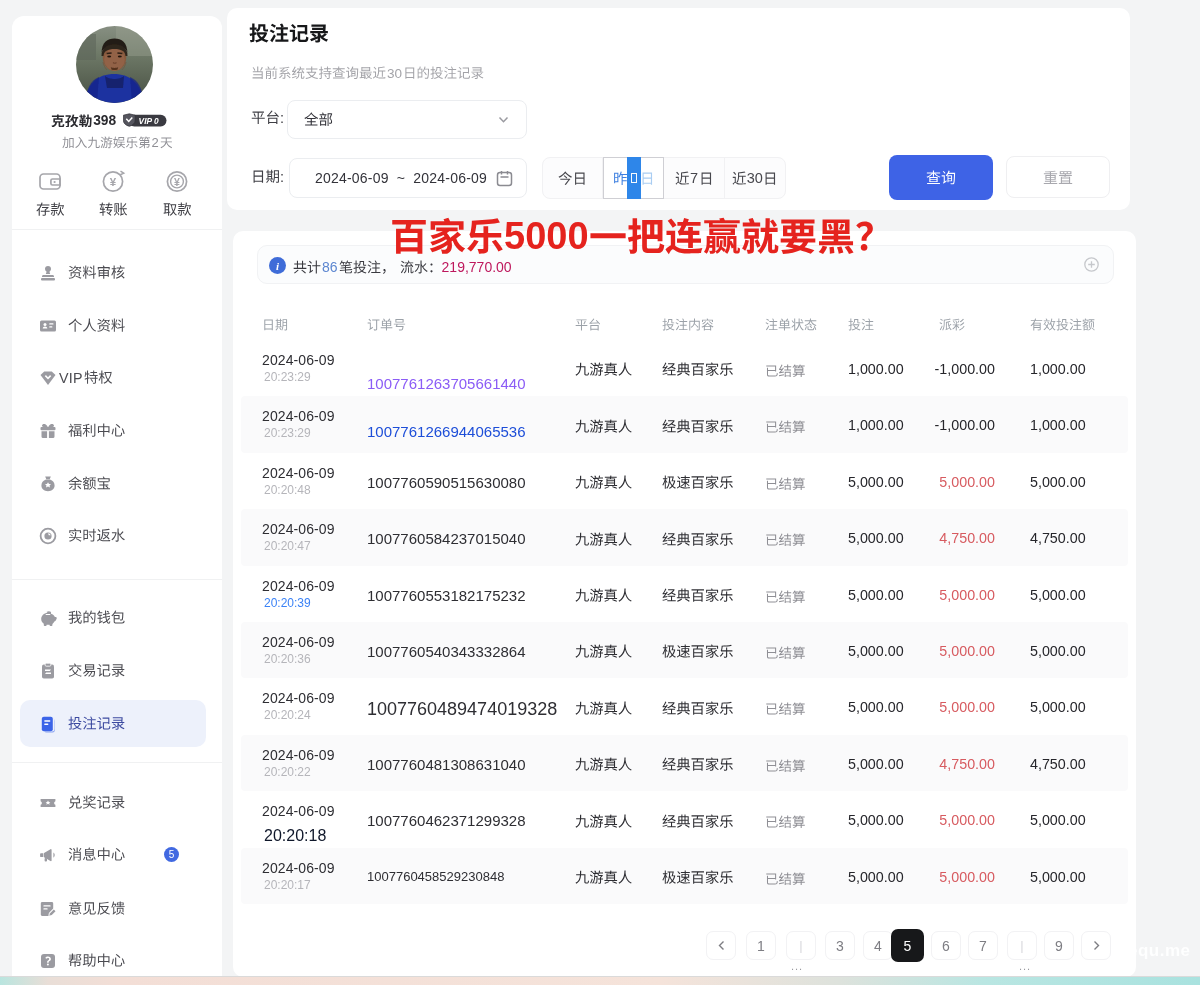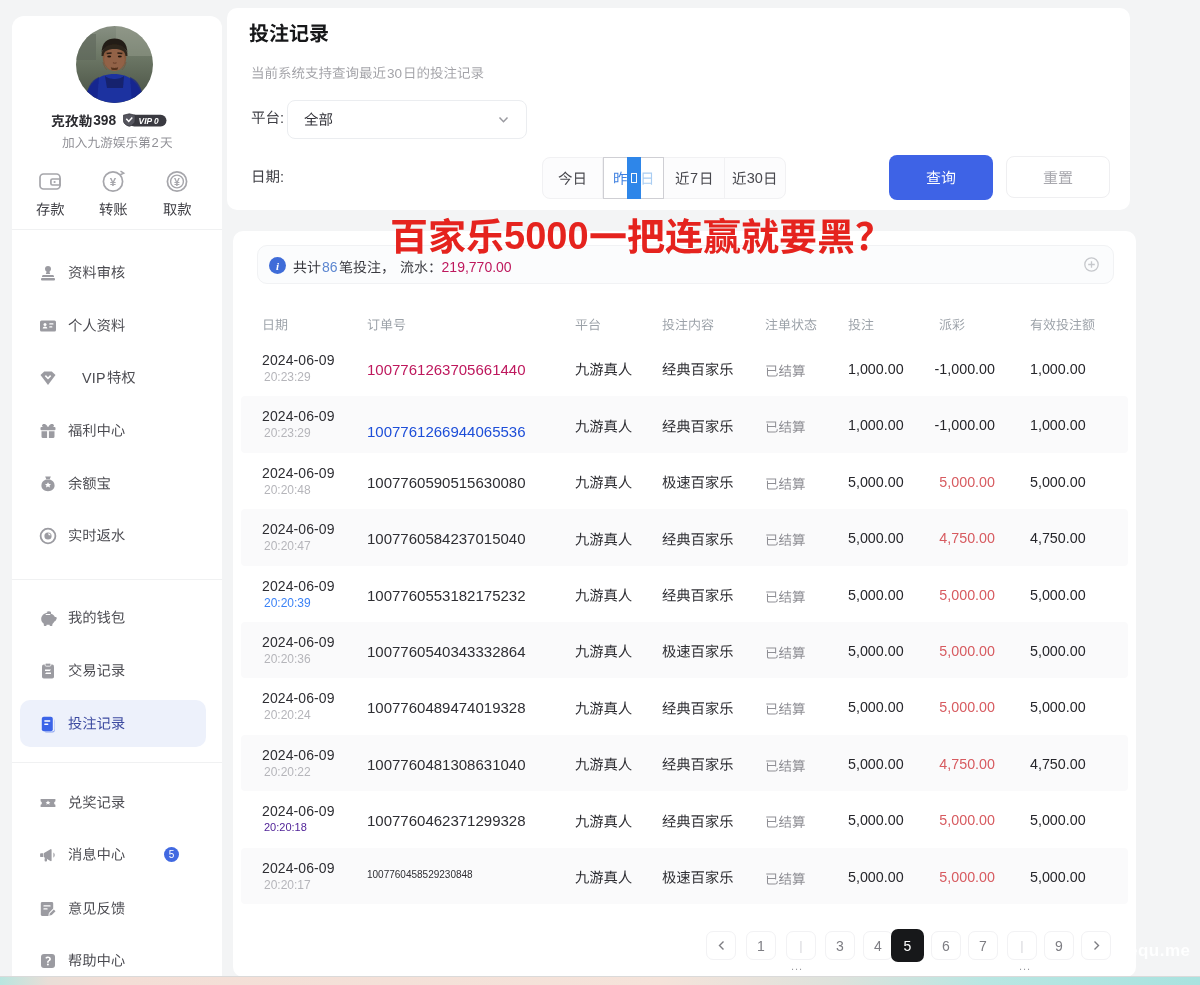--- a/index.html
+++ b/index.html
@@ -115,21 +115,21 @@
           <path fill="currentColor" d="M460 334V959H538V334ZM506 39C406 206 224 352 35 434C56 452 78 481 91 503C245 428 393 312 501 174C634 330 766 426 914 504C926 480 949 452 969 436C815 361 673 267 545 114L573 70Z M1457 43C1454 197 1460 686 1043 897C1066 913 1090 937 1104 956C1349 825 1455 601 1502 400C1551 587 1659 834 1910 952C1922 931 1944 905 1965 889C1611 730 1549 311 1534 191C1539 131 1540 80 1541 43Z M2085 128C2158 155 2249 202 2294 237L2334 179C2287 144 2195 101 2123 76ZM2049 385 2071 454C2151 427 2254 394 2351 361L2339 295C2231 330 2123 364 2049 385ZM2182 508V787H2256V578H2752V780H2830V508ZM2473 607C2444 773 2367 861 2050 900C2062 916 2078 944 2083 962C2421 914 2513 807 2547 607ZM2516 805C2641 846 2807 912 2891 956L2935 894C2848 850 2681 788 2557 750ZM2484 44C2458 114 2407 198 2325 259C2342 268 2366 290 2378 306C2421 271 2455 232 2484 191H2602C2571 296 2505 388 2326 436C2340 448 2359 473 2366 490C2504 449 2584 383 2632 302C2695 387 2792 452 2904 483C2914 464 2934 438 2949 424C2825 397 2716 330 2661 244C2667 227 2673 209 2678 191H2827C2812 224 2795 257 2781 280L2846 299C2871 260 2901 199 2927 144L2872 129L2860 133H2519C2534 107 2546 80 2556 54Z M3054 118C3080 188 3104 280 3108 340L3168 325C3161 265 3138 173 3109 103ZM3377 100C3363 168 3334 267 3311 327L3360 343C3386 286 3418 192 3443 117ZM3516 163C3574 198 3643 253 3674 291L3714 234C3681 196 3612 145 3554 111ZM3465 415C3524 447 3597 499 3632 535L3669 475C3634 439 3560 392 3500 362ZM3047 376V446H3188C3152 557 3089 689 3031 759C3044 778 3062 810 3070 832C3119 765 3170 655 3208 547V959H3278V546C3315 604 3361 680 3379 718L3429 659C3407 626 3307 492 3278 460V446H3442V376H3278V43H3208V376ZM3440 677 3453 746 3765 689V959H3837V676L3966 653L3954 584L3837 605V40H3765V618Z"></path>
         </svg></span>
     </div>
     <div style="position:absolute;left:26px;top:352px;height:20px;display:flex;align-items:center">
       <svg width="20" height="20" viewBox="0 0 20 20" style="color:#9b9ba1;">
         <g fill="currentColor">
           <path d="M6.2 3.5h7.6L17.5 7 10 17 2.5 7z"></path>
           <path d="M6.8 8.2 10 11.4l3.2-3.2-1.1-1.1L10 9.2 7.9 7.1z" fill="#fff"></path>
         </g>
       </svg>
-      <span style="margin-left:24px;font-size:14.3px;color:#4c4c52;letter-spacing:.2px">VIP</span>
+      <span style="margin-left:1px;font-size:14.3px;color:#4c4c52;letter-spacing:.2px">VIP</span>
       <span style="margin-left:1px"><svg class="z" style="width:28.6px;height:14.3px;vertical-align:-1.7px;color:#4c4c52;" viewBox="0 0 2000 1000">
           <path fill="currentColor" d="M457 668C506 717 559 786 580 832L640 793C616 747 562 681 513 634ZM642 39V148H447V218H642V344H389V415H764V534H405V605H764V867C764 881 760 885 744 885C727 887 673 887 613 885C623 906 633 938 636 960C712 960 764 958 795 947C827 935 836 913 836 867V605H952V534H836V415H958V344H713V218H912V148H713V39ZM97 117C88 242 69 372 39 456C54 462 84 478 97 488C112 442 125 383 136 318H212V563C149 581 92 598 47 610L63 686L212 638V960H284V615L387 581L381 511L284 541V318H379V246H284V41H212V246H147C152 207 156 168 160 128Z M1853 205C1821 379 1761 524 1681 638C1606 522 1560 383 1528 205ZM1423 132V205H1458C1494 411 1545 569 1633 700C1556 790 1465 856 1366 897C1383 911 1403 941 1413 959C1512 913 1602 848 1679 761C1740 836 1817 902 1914 965C1925 943 1948 918 1968 903C1867 843 1789 777 1727 701C1828 564 1901 380 1935 144L1888 129L1875 132ZM1212 40V252H1046V322H1194C1158 461 1088 620 1019 704C1033 723 1053 756 1063 778C1119 706 1173 583 1212 459V959H1286V450C1329 505 1386 582 1409 620L1454 553C1430 524 1318 395 1286 364V322H1420V252H1286V40Z"></path>
         </svg></span>
     </div>
     <div style="position:absolute;left:26px;top:405px;height:20px;display:flex;align-items:center">
       <svg width="20" height="20" viewBox="0 0 20 20" style="color:#9b9ba1;">
         <g fill="currentColor">
           <path d="M4.6 3.4c1.2-1 2.9-.4 4 .8.4.5.9 1.2 1.1 1.8h-3c-1.6 0-2.9-.6-2.7-1.6.1-.5.3-.8.6-1zm10.8 0c-1.2-1-2.9-.4-4 .8-.4.5-.9 1.2-1.1 1.8h3c1.6 0 2.9-.6 2.7-1.6-.1-.5-.3-.8-.6-1z"></path>
           <rect x="2.5" y="6.1" width="15" height="3.2" rx="1"></rect>
           <path d="M3.5 10.2h5.6V17H5a1.5 1.5 0 0 1-1.5-1.5zM10.9 10.2h5.6v5.3A1.5 1.5 0 0 1 15 17h-4.1z"></path>
@@ -268,20 +268,27 @@
       <svg class="z" style="width:29.0px;height:14.5px;vertical-align:-1.7px;color:#33333a;" viewBox="0 0 2000 1000">
         <path fill="currentColor" d="M493 29C392 188 209 335 26 418C45 434 67 459 78 479C118 459 158 436 197 411V476H461V632H203V699H461V864H76V932H929V864H539V699H809V632H539V476H809V410C847 436 885 460 925 483C936 461 958 435 977 420C814 334 666 230 542 86L559 60ZM200 409C313 336 418 243 500 141C595 250 696 334 807 409Z M1141 252C1168 306 1195 378 1204 425L1272 405C1263 359 1236 289 1206 235ZM1627 93V958H1694V162H1855C1828 241 1789 347 1751 432C1841 522 1866 596 1866 658C1867 693 1860 725 1840 737C1829 744 1814 747 1799 748C1779 748 1751 748 1722 745C1734 766 1741 797 1742 816C1771 818 1803 818 1828 815C1852 812 1874 806 1890 795C1923 772 1936 724 1936 665C1936 596 1914 517 1824 423C1867 330 1913 216 1948 123L1897 90L1885 93ZM1247 54C1262 86 1278 125 1289 158H1080V226H1552V158H1366C1355 124 1334 74 1314 36ZM1433 232C1417 289 1387 372 1360 428H1051V497H1575V428H1433C1458 376 1485 308 1508 249ZM1109 589V953H1180V906H1454V946H1529V589ZM1180 838V657H1454V838Z"></path>
       </svg>
       <svg style="margin-left:auto" width="13" height="13" viewBox="0 0 13 13">
         <path d="M2.5 4.5 L6.5 8.7 L10.5 4.5" fill="none" stroke="#9a9aa0" stroke-width="1.5"></path>
       </svg>
     </div>
     <div style="position:absolute;left:24px;top:161px;font-size:14.5px;color:#3f3f45"><svg class="z" style="width:29.0px;height:14.5px;vertical-align:-1.7px;" viewBox="0 0 2000 1000">
         <path fill="currentColor" d="M253 528H752V809H253ZM253 454V183H752V454ZM176 108V949H253V884H752V944H832V108Z M1178 737C1148 804 1095 871 1039 916C1057 927 1087 948 1101 960C1155 910 1213 833 1249 757ZM1321 768C1360 815 1406 881 1424 922L1486 886C1465 845 1419 783 1379 737ZM1855 158V319H1650V158ZM1580 90V453C1580 597 1572 788 1488 921C1505 929 1536 951 1548 964C1608 869 1634 741 1644 620H1855V863C1855 879 1849 883 1835 884C1820 885 1769 885 1716 883C1726 903 1737 936 1740 956C1813 956 1861 955 1889 942C1918 930 1927 907 1927 864V90ZM1855 386V552H1648C1650 517 1650 484 1650 453V386ZM1387 52V173H1205V52H1137V173H1052V240H1137V649H1038V716H1531V649H1457V240H1531V173H1457V52ZM1205 240H1387V329H1205ZM1205 389H1387V487H1205ZM1205 548H1387V649H1205Z"></path>
       </svg><span>:</span></div>
+    <div style="position:absolute;left:62px;top:150px;width:238px;height:40px;border:1px solid #ebedf0;border-radius:8px;background:#fff;display:flex;align-items:center;padding:0 13px 0 25px">
+<span style="font-size:14px;color:#33333a;letter-spacing:.2px">2024-06-09&nbsp;&nbsp;~&nbsp;&nbsp;2024-06-09</span>
+<svg style="margin-left:auto" width="17" height="17" viewBox="0 0 17 17">
+        <rect x="1.5" y="2.5" width="14" height="13" rx="2.5" fill="none" stroke="#8b8b91" stroke-width="1.5"></rect>
+        <path d="M5.5 1 v3.4 M11.5 1 v3.4 M4.5 7 h8" stroke="#8b8b91" stroke-width="1.5" fill="none"></path>
+      </svg>
+</div>
     <div style="position:absolute;left:315px;top:149px;width:244px;height:42px;border:1px solid #f1f1f3;border-radius:8px;background:#fcfcfd;display:flex">
       <div style="flex:1;display:flex;align-items:center;justify-content:center;border-right:1px solid #f1f1f3">
         <svg class="z" style="width:29.0px;height:14.5px;vertical-align:-1.7px;color:#47474d;" viewBox="0 0 2000 1000">
           <path fill="currentColor" d="M390 347C456 396 541 468 580 513L635 460C593 416 506 348 441 301ZM161 532V608H722C650 701 547 829 461 928L538 963C644 834 776 668 859 556L801 528L787 532ZM495 33C394 185 216 324 35 405C57 423 80 451 92 472C244 395 394 281 503 151C612 275 774 399 906 465C920 445 945 414 965 398C823 336 649 212 548 94L567 67Z M1253 528H1752V809H1253ZM1253 454V183H1752V454ZM1176 108V949H1253V884H1752V944H1832V108Z"></path>
         </svg>
       </div>
       <div style="flex:1;position:relative;background:#fff;border:1px solid #cfcfd4;margin:-1px 0;display:flex;align-items:center;justify-content:center">
         <svg class="z" style="width:14.5px;height:14.5px;vertical-align:-1.7px;color:#3d7fe0;" viewBox="0 0 1000 1000">
           <path fill="currentColor" d="M532 39C499 175 443 311 374 399C390 412 419 440 431 454C469 404 503 341 533 271H593V960H667V702H951V634H667V480H942V411H667V271H964V201H561C578 154 593 104 606 55ZM299 473V704H147V473ZM299 406H147V186H299ZM76 118V850H147V772H371V118Z"></path>
         </svg>
@@ -373,21 +380,21 @@
       </svg></div>
     <div style="position:absolute;left:706px;top:84px"><svg class="z" style="width:26.0px;height:13px;vertical-align:-1.6px;color:#9ba1a8;" viewBox="0 0 2000 1000">
         <path fill="currentColor" d="M89 108C148 139 224 187 262 221L303 160C264 127 187 82 128 53ZM38 380C96 407 171 451 208 483L247 421C209 390 133 348 76 324ZM62 890 120 941C171 849 230 726 275 621L224 571C175 684 108 814 62 890ZM527 950C544 934 572 920 765 836C760 822 753 794 751 775L600 836V359L672 346C707 609 773 833 916 945C928 925 952 896 970 881C892 827 837 733 797 618C847 583 906 535 958 491L905 438C873 474 823 520 779 557C759 487 745 412 734 333C791 320 845 305 889 287L829 229C761 260 638 288 533 306V823C533 862 512 878 497 886C508 902 522 933 527 950ZM367 143V394C367 551 357 771 250 928C267 935 298 953 310 965C420 802 436 560 436 394V199C600 178 782 145 907 103L846 42C735 83 536 120 367 143Z M1524 52C1413 86 1214 111 1050 125C1058 142 1068 169 1070 187C1237 176 1441 152 1571 115ZM1079 254C1116 302 1152 370 1166 415L1227 386C1211 342 1174 277 1136 228ZM1256 219C1285 268 1312 334 1322 379L1385 356C1374 313 1345 249 1316 200ZM1497 197C1476 256 1437 340 1407 393L1464 413C1496 364 1537 285 1569 218ZM1845 57C1788 134 1681 215 1592 262C1612 277 1634 300 1648 318C1743 263 1850 176 1920 87ZM1874 332C1810 413 1695 498 1598 547C1618 561 1641 585 1654 602C1756 546 1872 455 1946 363ZM1897 614C1825 734 1687 839 1542 897C1562 914 1584 940 1596 960C1748 891 1888 779 1971 644ZM1363 567H1367L1363 571ZM1290 393V498H1057V567H1268C1210 667 1114 769 1027 822C1043 839 1063 868 1073 888C1148 834 1229 747 1290 657V958H1363V637C1421 688 1478 751 1507 795L1558 745C1523 695 1450 621 1379 567H1570V498H1363V393Z"></path>
       </svg></div>
     <div style="position:absolute;left:797px;top:84px"><svg class="z" style="width:65.0px;height:13px;vertical-align:-1.6px;color:#9ba1a8;" viewBox="0 0 5000 1000">
         <path fill="currentColor" d="M391 40C379 83 365 127 347 170H63V240H316C252 372 160 494 40 576C54 590 78 617 88 634C151 589 207 535 255 474V959H329V761H748V865C748 880 743 886 726 886C707 887 646 888 580 885C590 906 601 937 605 957C691 957 746 957 779 946C812 933 822 910 822 866V356H336C359 318 379 280 397 240H939V170H427C442 133 455 95 467 58ZM329 591H748V696H329ZM329 527V424H748V527Z M1169 280C1137 357 1087 439 1035 496C1050 506 1077 530 1088 541C1140 481 1197 386 1234 299ZM1334 307C1379 361 1426 435 1445 484L1505 449C1485 401 1436 329 1390 277ZM1201 64C1230 101 1259 151 1273 186H1058V254H1513V186H1286L1341 161C1327 127 1295 76 1263 39ZM1138 520C1178 559 1220 604 1259 650C1203 747 1129 825 1038 881C1054 893 1081 921 1091 935C1176 877 1248 801 1306 707C1349 762 1386 815 1408 857L1468 810C1441 762 1395 701 1344 640C1372 584 1396 522 1415 456L1344 443C1331 493 1314 539 1294 583C1261 547 1226 511 1194 480ZM1657 292H1824C1804 426 1774 540 1726 634C1685 552 1654 460 1633 362ZM1645 39C1616 217 1566 388 1484 497C1500 510 1525 539 1535 554C1555 526 1573 495 1590 461C1615 550 1646 632 1684 704C1625 791 1546 858 1440 907C1456 920 1482 949 1492 963C1588 913 1664 850 1723 771C1775 850 1838 915 1914 959C1926 940 1950 913 1967 899C1886 857 1820 790 1766 706C1831 596 1871 460 1897 292H1954V222H1677C1692 167 1704 109 1715 50Z M2183 40V242H2046V312H2183V529C2127 545 2076 559 2034 569L2056 642L2183 604V865C2183 879 2177 883 2163 884C2151 884 2107 885 2060 883C2070 902 2080 933 2083 952C2152 952 2193 951 2220 939C2246 927 2256 907 2256 865V582L2360 551L2350 482L2256 509V312H2381V242H2256V40ZM2473 76V186C2473 258 2456 340 2343 402C2357 413 2384 442 2393 457C2517 387 2544 279 2544 188V146H2719V306C2719 383 2734 411 2804 411C2818 411 2873 411 2889 411C2909 411 2931 410 2944 406C2941 389 2939 360 2937 341C2924 344 2902 346 2887 346C2873 346 2823 346 2810 346C2794 346 2791 336 2791 308V76ZM2787 552C2751 628 2696 692 2631 744C2566 691 2514 626 2478 552ZM2376 482V552H2418L2404 557C2444 647 2500 724 2569 787C2487 838 2393 873 2296 893C2311 910 2328 941 2334 962C2439 936 2541 895 2629 836C2709 893 2803 936 2911 961C2921 941 2942 909 2959 892C2858 872 2769 837 2693 788C2779 716 2848 621 2889 500L2840 479L2826 482Z M3094 106C3159 137 3242 185 3284 218L3327 156C3284 125 3200 80 3136 52ZM3042 383C3105 413 3187 460 3227 492L3269 429C3227 398 3144 354 3083 327ZM3071 898 3134 949C3194 856 3263 730 3316 625L3262 575C3204 689 3125 821 3071 898ZM3548 61C3582 113 3617 183 3631 227L3704 198C3689 154 3651 87 3616 36ZM3334 231V302H3597V528H3372V599H3597V857H3302V929H3962V857H3675V599H3902V528H3675V302H3938V231Z M4693 387C4689 697 4676 834 4458 911C4471 923 4489 947 4496 964C4732 878 4754 719 4759 387ZM4738 796C4804 844 4888 913 4930 957L4972 904C4930 863 4843 796 4778 750ZM4531 270V742H4595V331H4850V740H4916V270H4728C4741 239 4755 202 4768 166H4953V100H4515V166H4700C4690 200 4675 239 4663 270ZM4214 59C4227 82 4242 110 4254 136H4061V287H4127V198H4429V287H4497V136H4333C4319 107 4299 71 4282 43ZM4126 647V953H4194V920H4369V951H4439V647ZM4194 859V708H4369V859ZM4149 464 4224 504C4168 543 4104 575 4039 596C4050 610 4064 644 4070 663C4146 634 4221 593 4288 539C4351 575 4412 612 4450 639L4501 587C4462 561 4402 526 4339 493C4388 444 4430 388 4459 325L4418 298L4403 301H4250C4262 282 4272 262 4281 243L4213 231C4184 298 4126 378 4040 436C4054 446 4075 468 4084 483C4135 447 4177 404 4210 360H4364C4342 397 4312 430 4278 461L4197 419Z"></path>
       </svg></div>
     <div style="position:absolute;left:8px;top:109.0px;width:887px;height:56.4px;border-radius:4px">
       <div style="position:absolute;left:21px;top:12px;font-size:14px;color:#2e2e33;letter-spacing:.1px">2024-06-09</div>
       <div style="position:absolute;left:23px;top:30px;font-size:12px;color:#b5b5ba">20:23:29</div>
-      <div style="position:absolute;left:126px;top:21px;font-size:15px;color:#be185d">1007761263705661440</div>
+      <div style="position:absolute;left:126px;top:35px;font-size:15px;color:#8b5cf6">1007761263705661440</div>
       <div style="position:absolute;left:334px;top:21px"><svg class="z" style="width:57.2px;height:14.3px;vertical-align:-1.7px;color:#2e2e33;" viewBox="0 0 4000 1000">
           <use href="#g0"></use>
         </svg></div>
       <div style="position:absolute;left:421px;top:21px"><svg class="z" style="width:71.5px;height:14.3px;vertical-align:-1.7px;color:#2e2e33;" viewBox="0 0 5000 1000">
           <use href="#g1"></use>
         </svg></div>
       <div style="position:absolute;left:524px;top:22px"><svg class="z" style="width:40.5px;height:13.5px;vertical-align:-1.6px;color:#8f8f95;" viewBox="0 0 3000 1000">
           <use href="#g2"></use>
         </svg></div>
       <div style="position:absolute;left:607px;top:21px;font-size:14.3px;color:#26262b">1,000.00</div>
@@ -475,21 +482,21 @@
       <div style="position:absolute;left:524px;top:22px"><svg class="z" style="width:40.5px;height:13.5px;vertical-align:-1.6px;color:#8f8f95;" viewBox="0 0 3000 1000">
           <use href="#g2"></use>
         </svg></div>
       <div style="position:absolute;left:607px;top:21px;font-size:14.3px;color:#26262b">5,000.00</div>
       <div style="position:absolute;left:683px;top:21px;width:71px;text-align:right;font-size:14.3px;color:#d75b60">5,000.00</div>
       <div style="position:absolute;left:789px;top:21px;font-size:14.3px;color:#26262b">5,000.00</div>
     </div>
     <div style="position:absolute;left:8px;top:447.4px;width:887px;height:56.4px;border-radius:4px">
       <div style="position:absolute;left:21px;top:12px;font-size:14px;color:#2e2e33;letter-spacing:.1px">2024-06-09</div>
       <div style="position:absolute;left:23px;top:30px;font-size:12px;color:#b5b5ba">20:20:24</div>
-      <div style="position:absolute;left:126px;top:21px;font-size:15px;color:#2e2e33">1007760489474019328</div>
+      <div style="position:absolute;left:126px;top:21px;font-size:18px;color:#2e2e33">1007760489474019328</div>
       <div style="position:absolute;left:334px;top:21px"><svg class="z" style="width:57.2px;height:14.3px;vertical-align:-1.7px;color:#2e2e33;" viewBox="0 0 4000 1000">
           <use href="#g0"></use>
         </svg></div>
       <div style="position:absolute;left:421px;top:21px"><svg class="z" style="width:71.5px;height:14.3px;vertical-align:-1.7px;color:#2e2e33;" viewBox="0 0 5000 1000">
           <use href="#g1"></use>
         </svg></div>
       <div style="position:absolute;left:524px;top:22px"><svg class="z" style="width:40.5px;height:13.5px;vertical-align:-1.6px;color:#8f8f95;" viewBox="0 0 3000 1000">
           <use href="#g2"></use>
         </svg></div>
       <div style="position:absolute;left:607px;top:21px;font-size:14.3px;color:#26262b">5,000.00</div>
@@ -508,39 +515,39 @@
         </svg></div>
       <div style="position:absolute;left:524px;top:22px"><svg class="z" style="width:40.5px;height:13.5px;vertical-align:-1.6px;color:#8f8f95;" viewBox="0 0 3000 1000">
           <use href="#g2"></use>
         </svg></div>
       <div style="position:absolute;left:607px;top:21px;font-size:14.3px;color:#26262b">5,000.00</div>
       <div style="position:absolute;left:683px;top:21px;width:71px;text-align:right;font-size:14.3px;color:#d75b60">4,750.00</div>
       <div style="position:absolute;left:789px;top:21px;font-size:14.3px;color:#26262b">4,750.00</div>
     </div>
     <div style="position:absolute;left:8px;top:560.2px;width:887px;height:56.4px;border-radius:4px">
       <div style="position:absolute;left:21px;top:12px;font-size:14px;color:#2e2e33;letter-spacing:.1px">2024-06-09</div>
-      <div style="position:absolute;left:23px;top:30px;font-size:11px;color:#4c1d95">20:20:18</div>
+      <div style="position:absolute;left:23px;top:36px;font-size:16px;color:#0f172a">20:20:18</div>
       <div style="position:absolute;left:126px;top:21px;font-size:15px;color:#2e2e33">1007760462371299328</div>
       <div style="position:absolute;left:334px;top:21px"><svg class="z" style="width:57.2px;height:14.3px;vertical-align:-1.7px;color:#2e2e33;" viewBox="0 0 4000 1000">
           <use href="#g0"></use>
         </svg></div>
       <div style="position:absolute;left:421px;top:21px"><svg class="z" style="width:71.5px;height:14.3px;vertical-align:-1.7px;color:#2e2e33;" viewBox="0 0 5000 1000">
           <use href="#g1"></use>
         </svg></div>
       <div style="position:absolute;left:524px;top:22px"><svg class="z" style="width:40.5px;height:13.5px;vertical-align:-1.6px;color:#8f8f95;" viewBox="0 0 3000 1000">
           <use href="#g2"></use>
         </svg></div>
       <div style="position:absolute;left:607px;top:21px;font-size:14.3px;color:#26262b">5,000.00</div>
       <div style="position:absolute;left:683px;top:21px;width:71px;text-align:right;font-size:14.3px;color:#d75b60">5,000.00</div>
       <div style="position:absolute;left:789px;top:21px;font-size:14.3px;color:#26262b">5,000.00</div>
     </div>
     <div style="position:absolute;left:8px;top:616.6px;width:887px;height:56.4px;background:#fafafb;border-radius:4px">
       <div style="position:absolute;left:21px;top:12px;font-size:14px;color:#2e2e33;letter-spacing:.1px">2024-06-09</div>
       <div style="position:absolute;left:23px;top:30px;font-size:12px;color:#b5b5ba">20:20:17</div>
-      <div style="position:absolute;left:126px;top:21px;font-size:10px;color:#2e2e33">1007760458529230848</div>
+      <div style="position:absolute;left:126px;top:21px;font-size:13px;color:#2e2e33">1007760458529230848</div>
       <div style="position:absolute;left:334px;top:21px"><svg class="z" style="width:57.2px;height:14.3px;vertical-align:-1.7px;color:#2e2e33;" viewBox="0 0 4000 1000">
           <use href="#g0"></use>
         </svg></div>
       <div style="position:absolute;left:421px;top:21px"><svg class="z" style="width:71.5px;height:14.3px;vertical-align:-1.7px;color:#2e2e33;" viewBox="0 0 5000 1000">
           <use href="#g3"></use>
         </svg></div>
       <div style="position:absolute;left:524px;top:22px"><svg class="z" style="width:40.5px;height:13.5px;vertical-align:-1.6px;color:#8f8f95;" viewBox="0 0 3000 1000">
           <use href="#g2"></use>
         </svg></div>
       <div style="position:absolute;left:607px;top:21px;font-size:14.3px;color:#26262b">5,000.00</div>

